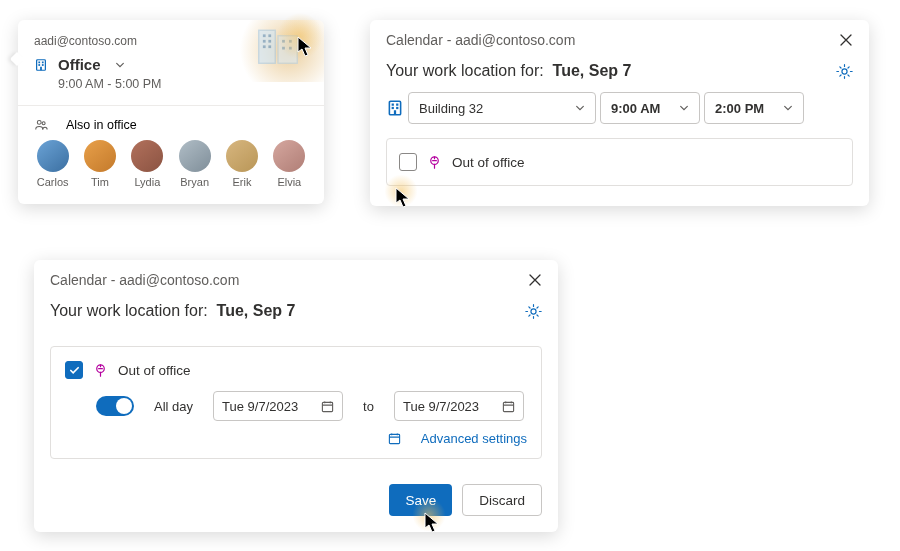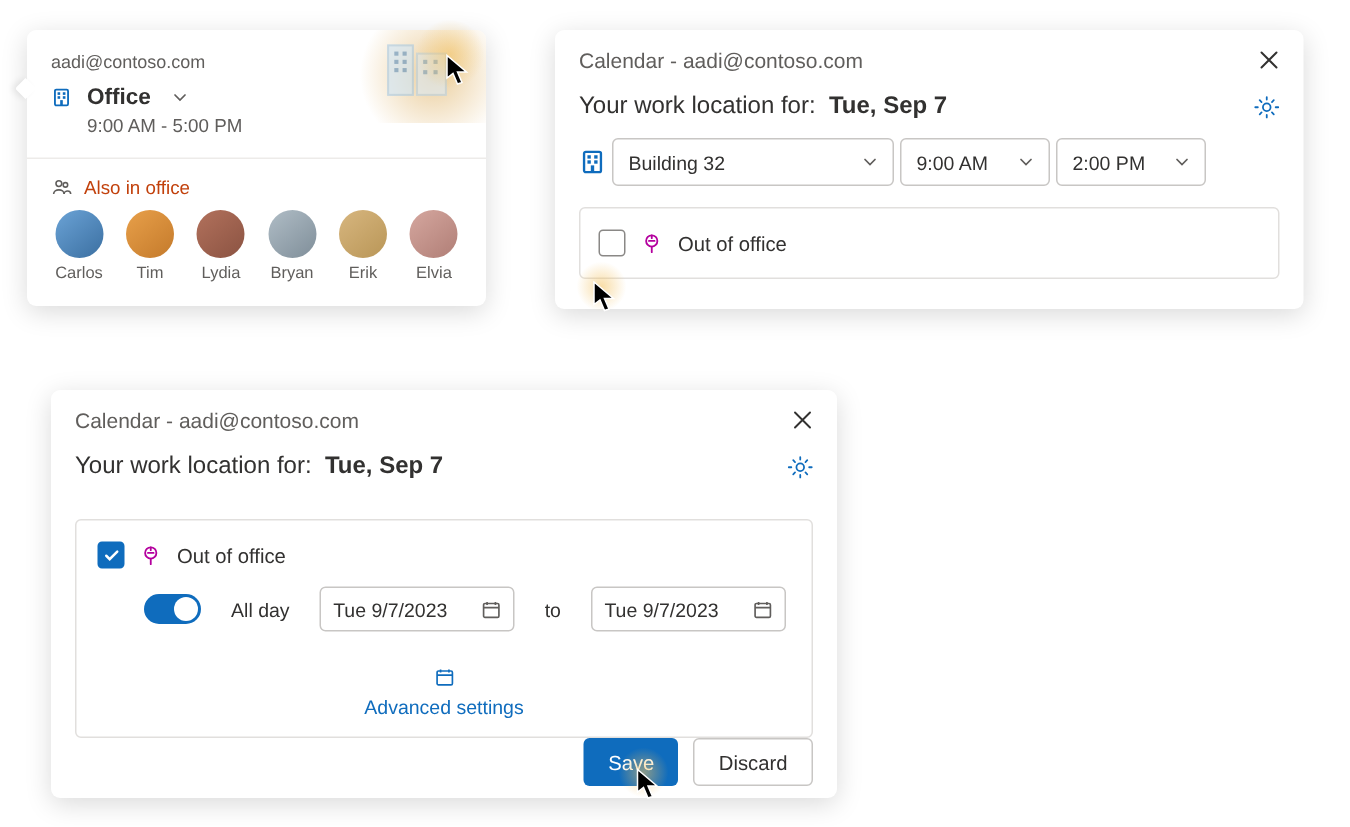--- a/index.html
+++ b/index.html
@@ -58,22 +58,22 @@
   .chev { width:10px; height:10px; margin-left:4px; }
   .card1-loc .hrs {
     padding-left: 24px;
     font-size:12.5px; color:#605e5c; margin-top:4px;
   }
   .card1-div { height:1px; background:#edebe9; }
   .card1-also {
     padding: 12px 16px 16px;
   }
   .card1-also .hdr {
-    display:flex; align-items:flex-start; gap:8px;
-    font-size:12.5px; color:#c2410c; margin-bottom:8px;
+    display:flex; align-items:flex-start; gap:18px;
+    font-size:12.5px; color:#000000; margin-bottom:8px;
   }
   .people-row { display:flex; gap:10px; }
   .person { display:flex; flex-direction:column; align-items:center; width:40px; }
   .avatar {
     width:32px; height:32px; border-radius:50%;
     background:#ccc;
   }
   .avatar.a1{background:linear-gradient(140deg,#6ba3d6,#3b6fa1);}
   .avatar.a2{background:linear-gradient(140deg,#e8a04a,#c47a2b);}
   .avatar.a3{background:linear-gradient(140deg,#b2715c,#8b5342);}
@@ -108,21 +108,21 @@
     display:flex; align-items:center; gap:4px;
     padding: 0 16px;
   }
   .bldg-icon { display:inline-flex; }
   .dd {
     border:1px solid #c8c6c4; border-radius:4px; height:32px;
     display:flex; align-items:center; justify-content:space-between;
     padding:0 10px; font-size:13px; background:#fff; cursor:pointer;
   }
   .dd.loc { width:188px; }
-  .dd.time { width:100px; }
+  .dd.time { width:100px;font-weight:bold; }
   .ooo-box {
     margin: 14px 16px 0;
     border:1px solid #e1dfdd; border-radius:4px;
     padding: 14px 12px;
     display:flex; align-items:center; gap:10px; font-size:13.5px;
   }
   .chk {
     width:18px; height:18px; border:1px solid #8a8886; border-radius:3px; background:#fff; cursor:pointer;
   }
   .chk.on {
@@ -143,22 +143,22 @@
     content:""; position:absolute; right:2px; top:2px;
     width:16px; height:16px; background:#fff; border-radius:50%;
   }
   .date {
     border:1px solid #c8c6c4; border-radius:4px; height:30px;
     display:flex; align-items:center; justify-content:space-between;
     padding:0 8px; font-size:13px; width:130px; background:#fff; cursor:pointer;
   }
   .cal-icon{ width:13px; height:13px; color:#605e5c;}
   .adv-link {
-    display:flex; justify-content:flex-end; gap:6px; align-items:center;
-    color:#0f6cbd; font-size:13px; margin-top:24px; cursor:pointer;flex-direction:column;
+    display:flex; justify-content:flex-end; gap:20px; align-items:center;
+    color:#0f6cbd; font-size:13px; margin-top:10px; cursor:pointer;
   }
   .card3-actions {
     margin-top:auto;
     padding: 0 16px 16px;
     display:flex; justify-content:flex-end; gap:10px;
   }
   .btn {
     height:32px; padding:0 16px; border-radius:4px; font-size:13.5px;
     display:inline-flex; align-items:center; justify-content:center; cursor:pointer;
   }

